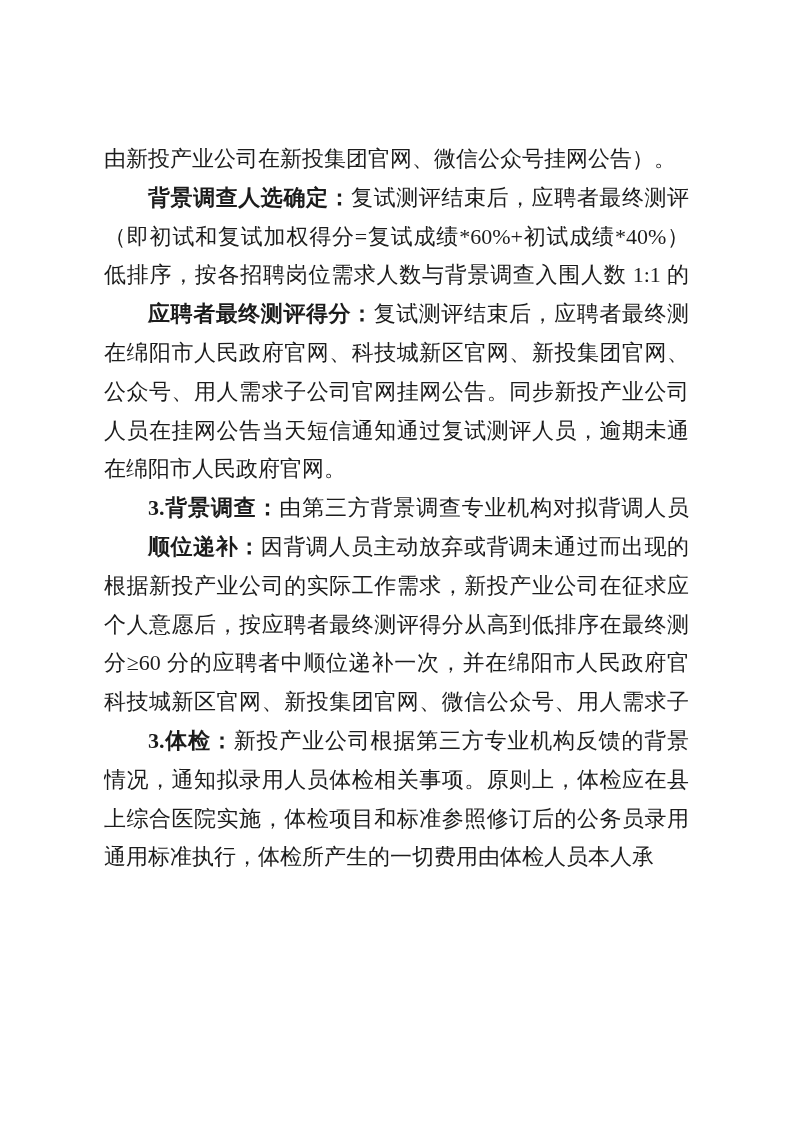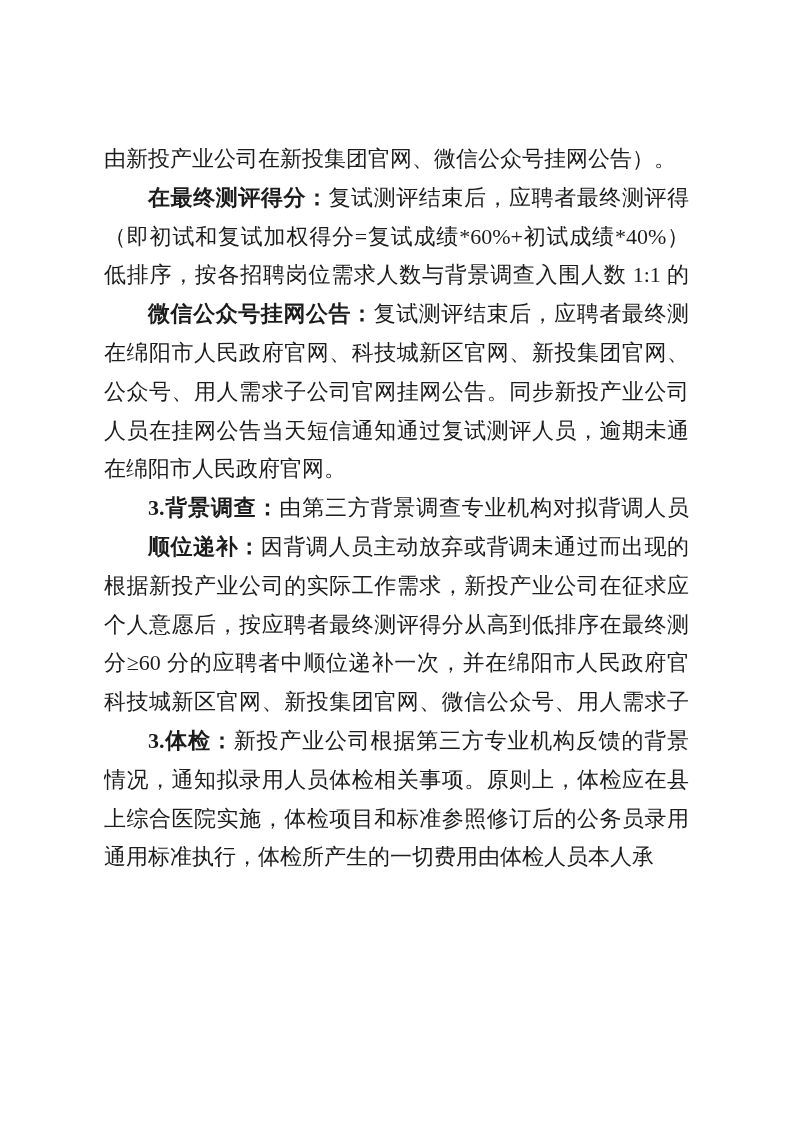--- a/index.html
+++ b/index.html
@@ -41,28 +41,28 @@
     font-weight: bold;
   }
 </style>
 </head>
 <body>
 
 <div class="page">
   <div class="content" id="doc-content">
   <div class="line"><span class="body-text">由新投产业公司在新投集团官网、微信公众号挂网公告）。</span></div>
 
-  <div class="line indent justify"><span class="lead">在最终测评得分：</span><span class="body-text">复试测评结束后，应聘者最终测评得分</span></div>
+  <div class="line indent justify"><span class="lead">背景调查人选确定：</span><span class="body-text">复试测评结束后，应聘者最终测评得分</span></div>
 
   <div class="line justify"><span class="body-text">（即初试和复试加权得分=复试成绩*60%+初试成绩*40%）从高到</span></div>
 
   <div class="line justify"><span class="body-text">低排序，按各招聘岗位需求人数与背景调查入围人数 1:1 的比例，</span></div>
 
 
-  <div class="line indent justify"><span class="lead">微信公众号挂网公告：</span><span class="body-text">复试测评结束后，应聘者最终测评得分</span></div>
+  <div class="line indent justify"><span class="lead">应聘者最终测评得分：</span><span class="body-text">复试测评结束后，应聘者最终测评得分</span></div>
 
   <div class="line justify"><span class="body-text">在绵阳市人民政府官网、科技城新区官网、新投集团官网、微信</span></div>
 
   <div class="line justify"><span class="body-text">公众号、用人需求子公司官网挂网公告。同步新投产业公司工作</span></div>
 
   <div class="line justify"><span class="body-text">人员在挂网公告当天短信通知通过复试测评人员，逾期未通知即</span></div>
 
   <div class="line"><span class="body-text">在绵阳市人民政府官网。</span></div>
 
   <div class="line indent justify"><span class="lead">3.背景调查：</span><span class="body-text">由第三方背景调查专业机构对拟背调人员实施</span></div>

